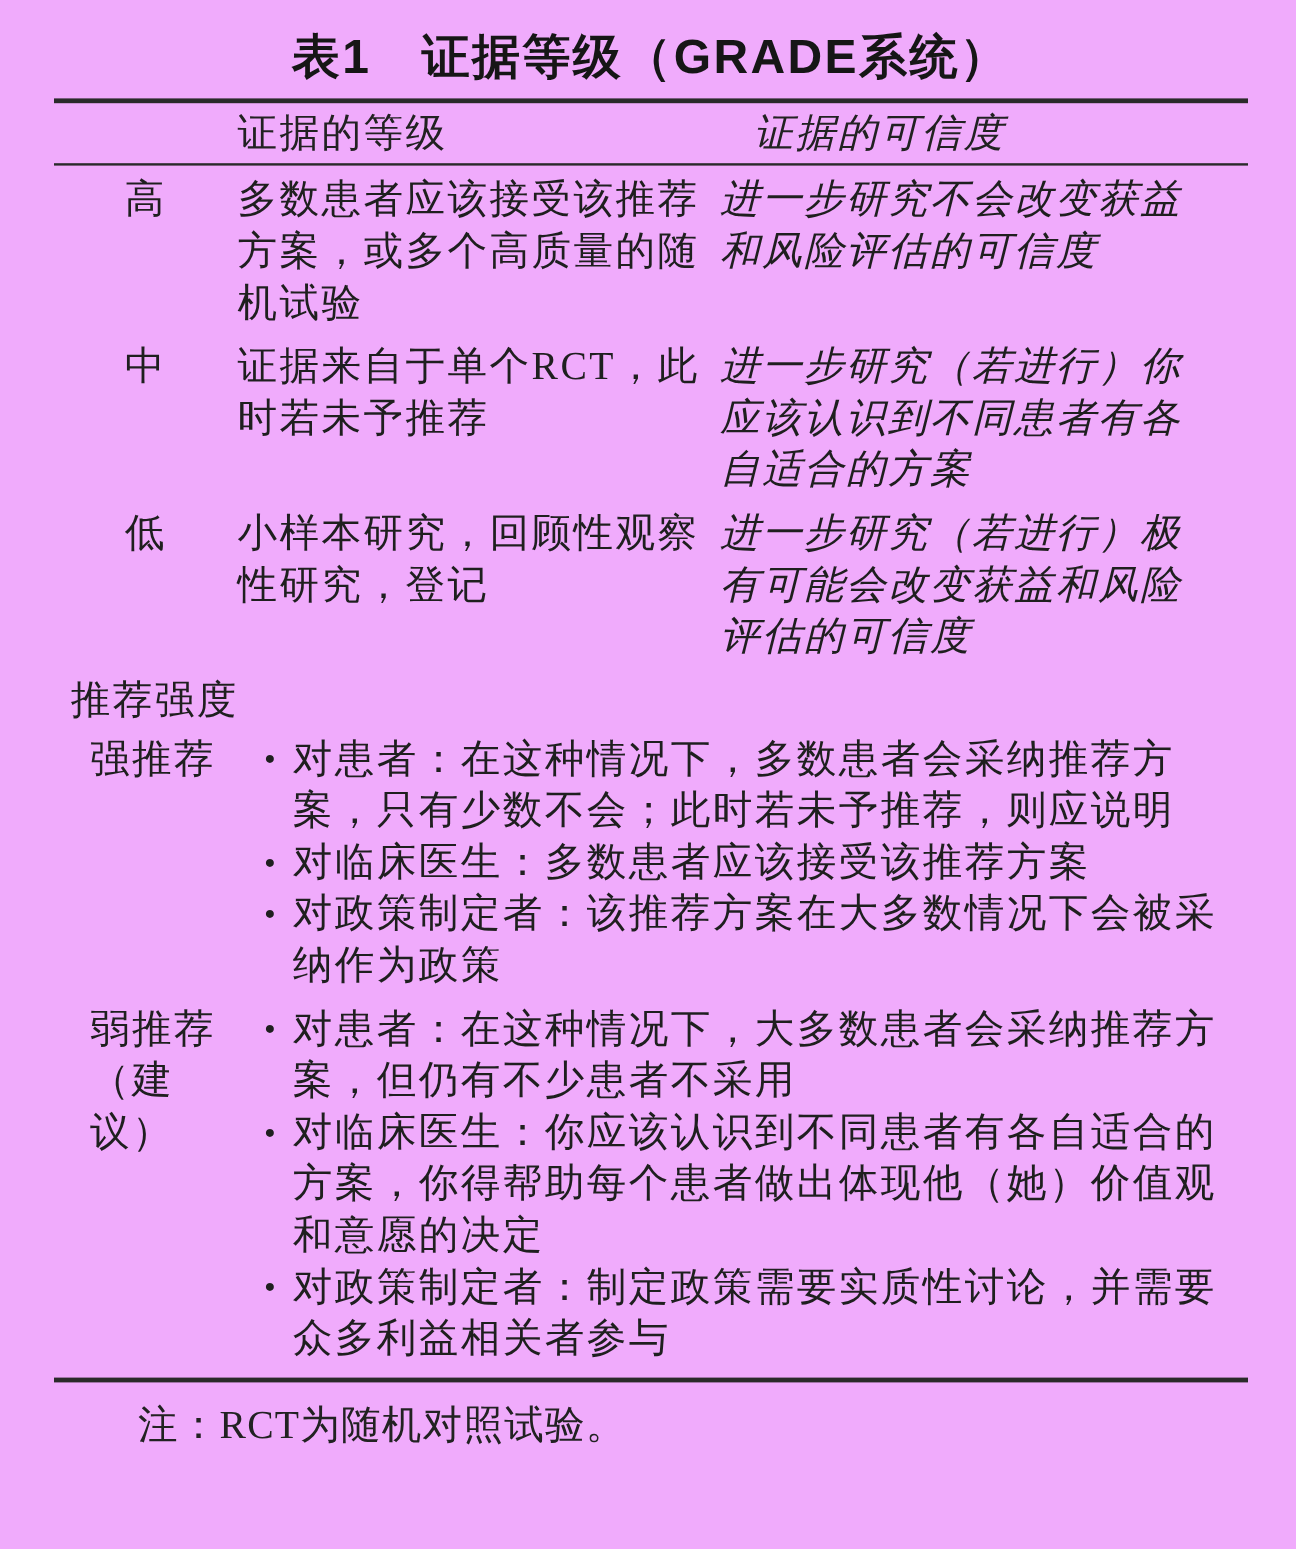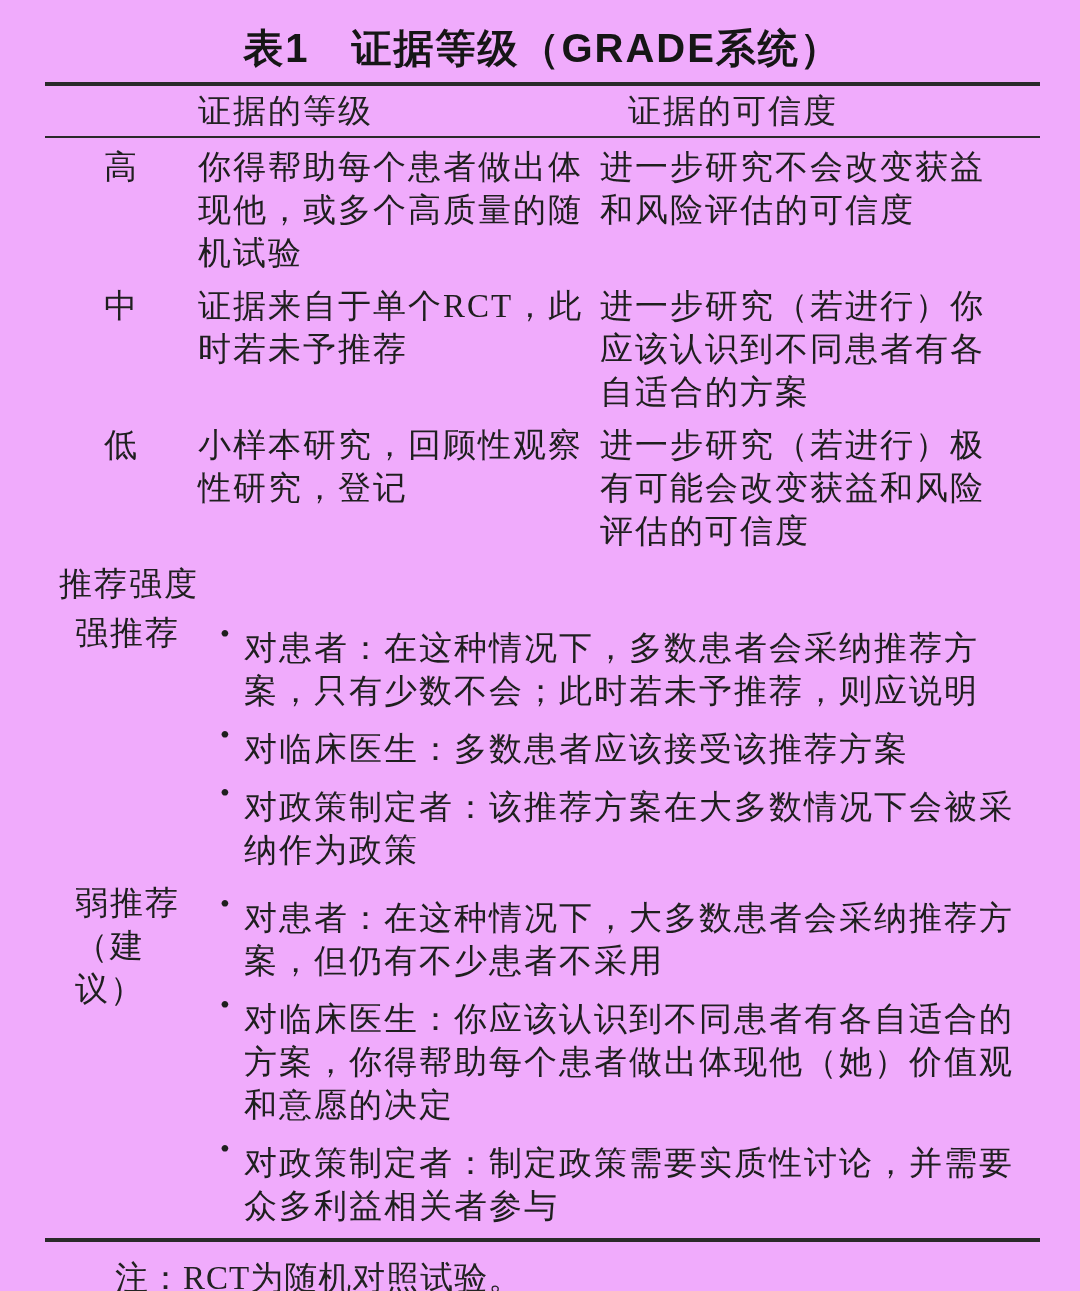--- a/index.html
+++ b/index.html
@@ -30,35 +30,35 @@
 
   .header-row { display: flex; align-items: center; height: 50px; }
   .hdr {
     font-size: 33px;
     letter-spacing: 2px;
     text-align: left;
     color: #222222;
   }
   .c1 { width: 153px; flex: none; }
   .c2 { width: 430px; flex: none; }
-  .c3 { flex: 1; }
+  .c3 { flex: 1; font-style: italic; }
 
   .tbody { padding-top: 8px; font-size: 33px; letter-spacing: 2px; line-height: 43px; }
   .trow { display: flex; margin-bottom: 10px; }
   .level { text-align: center; }
   .cell  { max-width: 402px; }
   .c3.cell { max-width: 406px; }
 
   .section-label { padding-left: 14px; margin-bottom: 6px; }
 
   .rec-level { padding-left: 30px; }
   .bullets { flex: 1; }
   .bullet-item { display: flex; }
   .dot { width: 46px; padding-left: 22px; flex: none; font-size: 28px; }
-  .btext { max-width: 792px; margin-top: 15px; }
+  .btext { max-width: 792px; }
 
   .note {
     margin-top: 14px;
     padding-left: 70px;
     font-size: 33px;
     letter-spacing: 1px;
     line-height: 44px;
     color: #222222;
   }
 </style>
@@ -77,21 +77,21 @@
       <div class="c2 hdr">证据的等级</div>
       <div class="c3 hdr">证据的可信度</div>
     </div>
 
     <div class="rule thin"></div>
 
     <div class="tbody">
 
       <div class="trow">
         <div class="c1 level">高</div>
-        <div class="c2 cell">你得帮助每个患者做出体现他，或多个高质量的随机试验</div>
+        <div class="c2 cell">多数患者应该接受该推荐方案，或多个高质量的随机试验</div>
         <div class="c3 cell">进一步研究不会改变获益和风险评估的可信度</div>
       </div>
 
       <div class="trow">
         <div class="c1 level">中</div>
         <div class="c2 cell">证据来自于单个RCT，此时若未予推荐</div>
         <div class="c3 cell">进一步研究（若进行）你应该认识到不同患者有各自适合的方案</div>
       </div>
 
       <div class="trow">

